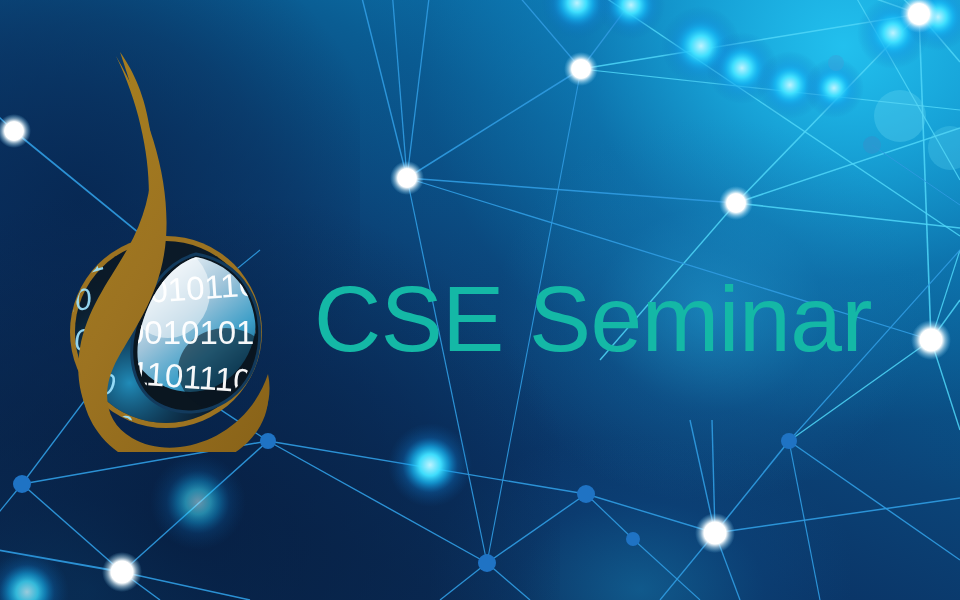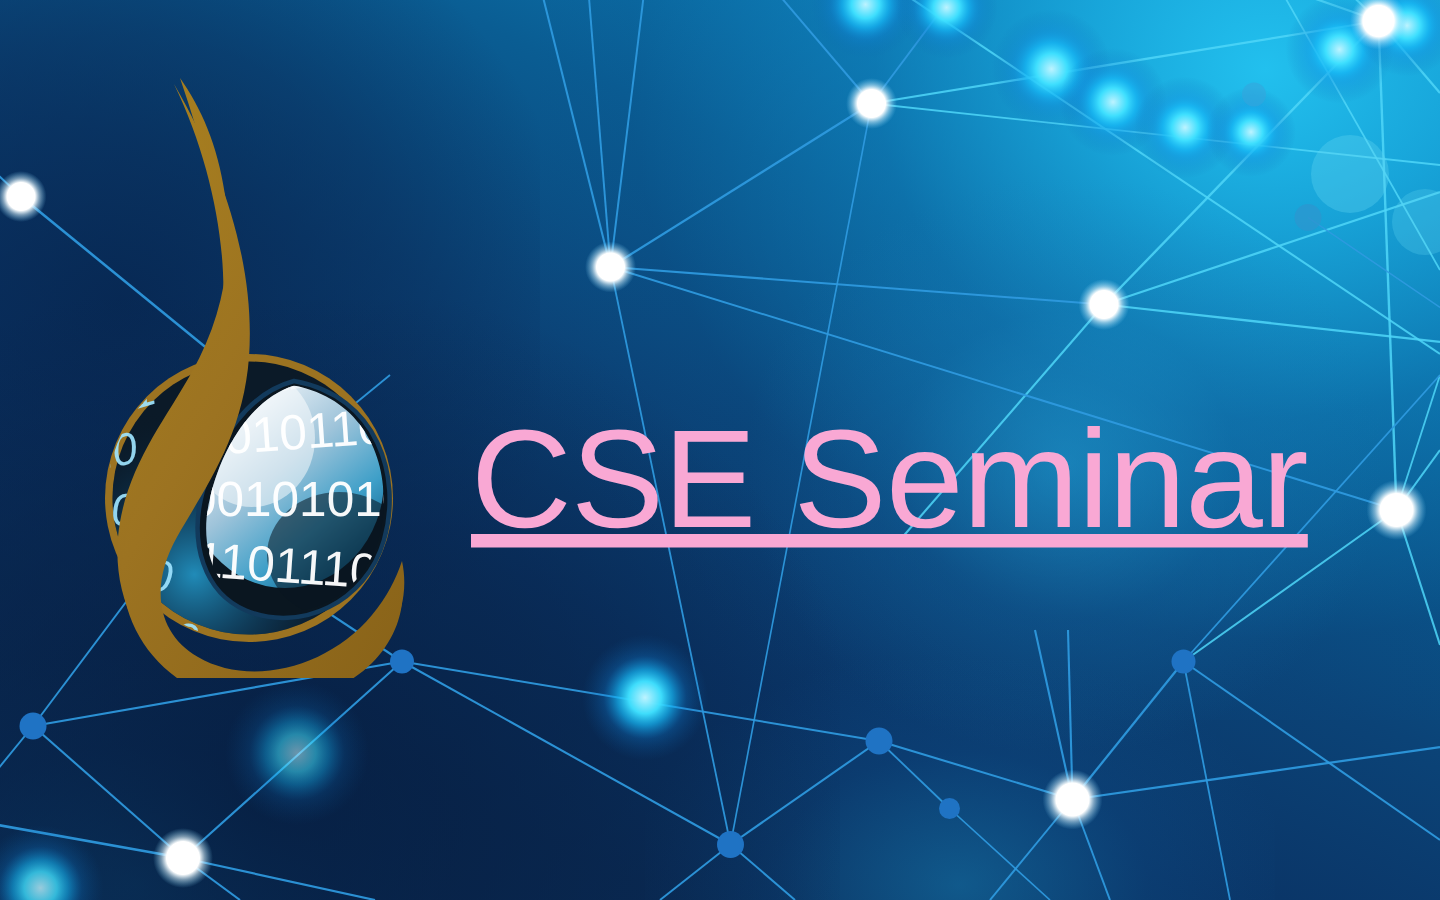--- a/index.html
+++ b/index.html
@@ -46,24 +46,23 @@
   .logo{
     position:absolute;left:48px;top:52px;width:260px;height:400px;
   }
   
   .title{
     position:absolute;left:314px;top:273px;
     font-size:93px;
     line-height:1;
     letter-spacing:-0.5px;
     font-weight:400;
-    color:#f9a8d4;
+    color:#14b8a6;
     white-space:nowrap;
     user-select:none;
-    text-decoration:underline;
   }
 </style>
 </head>
 <body>
 
 <div id="stage">
 
   <div class="bg-base"></div>
   <div class="bg-dark-l"></div>
   <div class="bg-glow-tr"></div>

